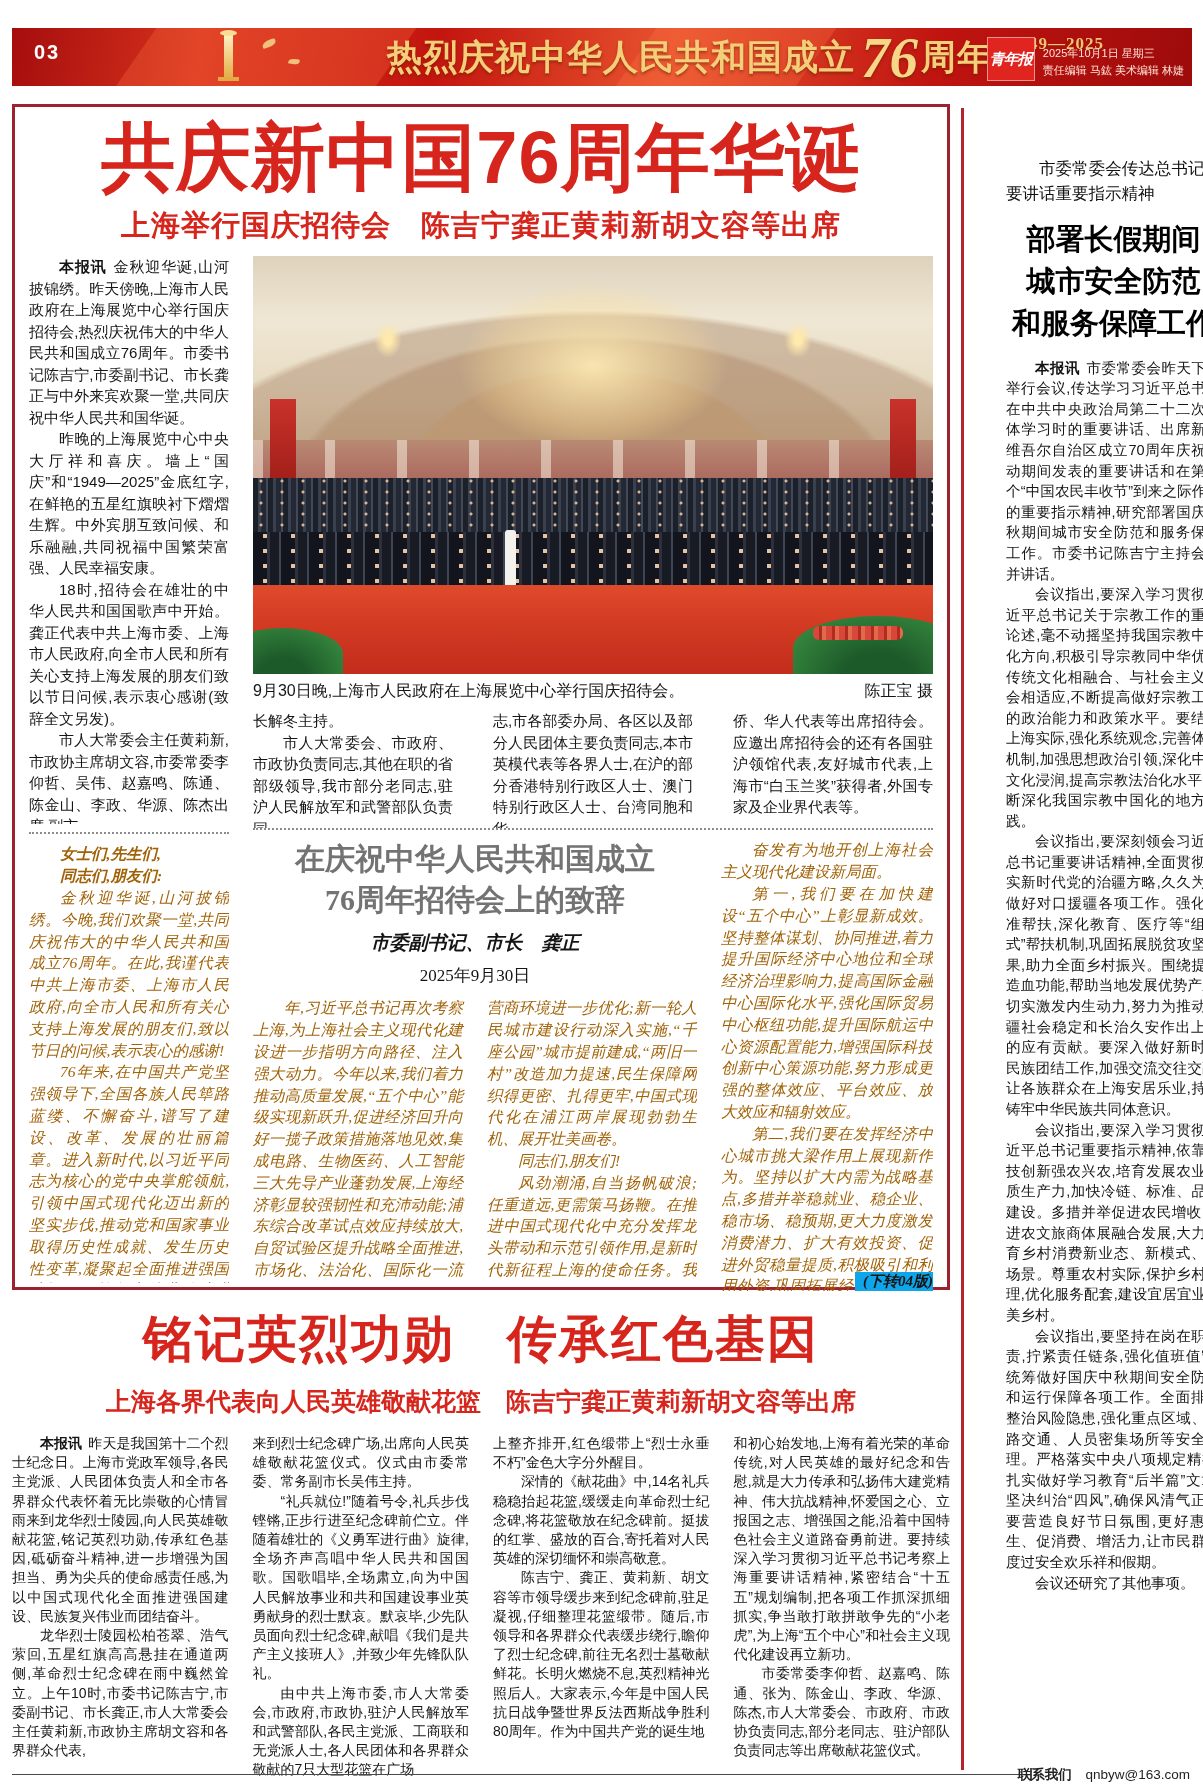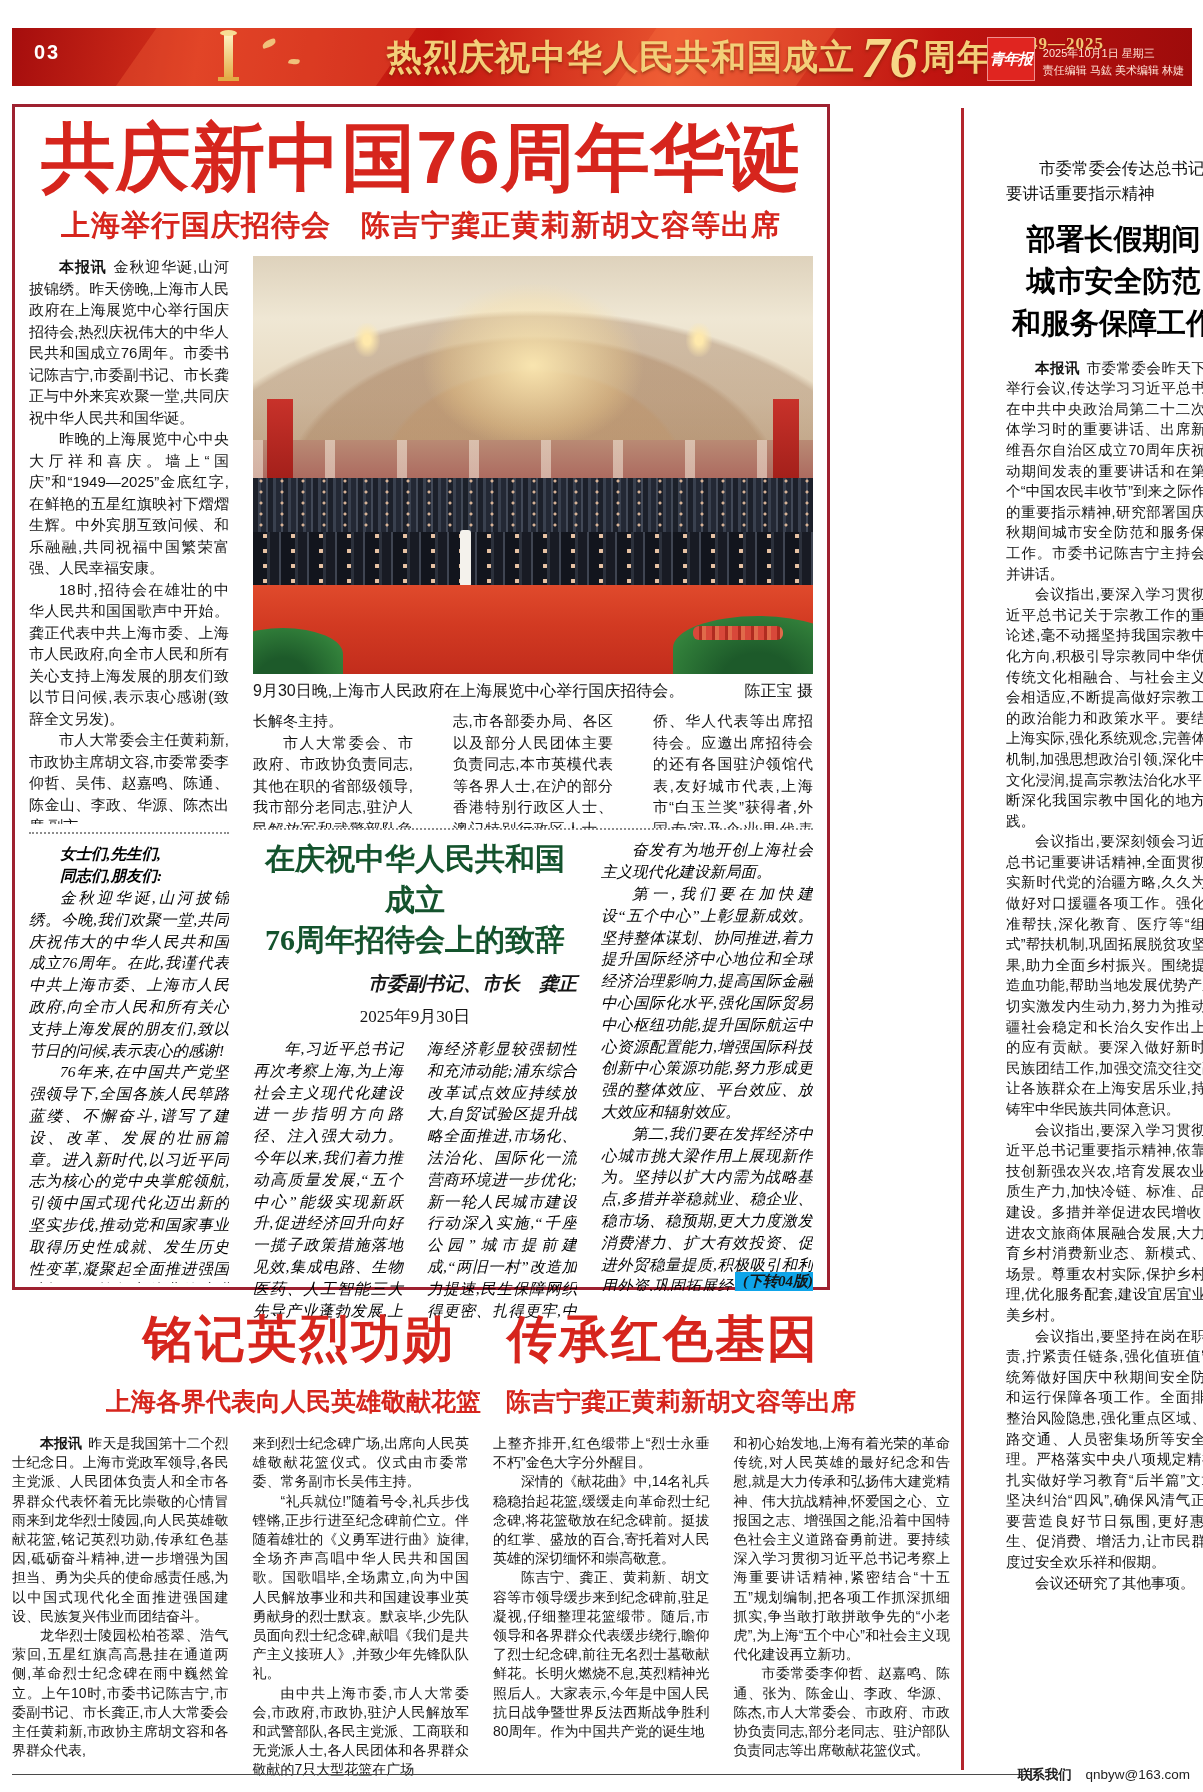--- a/index.html
+++ b/index.html
@@ -38,39 +38,39 @@
   .logo-box{
     width:46px;height:42px;background:#e02520;border:1px solid rgba(255,255,255,.5);
     color:#fff;font-family:"Liberation Serif",serif;font-style:italic;font-weight:900;
     font-size:15px;line-height:1.1;display:flex;align-items:center;justify-content:center;
     text-align:center;margin-right:8px;letter-spacing:-1px;
   }
   .date-block{color:#ffe3d6;font-size:11px;line-height:1.55;text-align:left;padding-bottom:2px;}
 
   
   .mainbox{
-    position:absolute;left:12px;top:104px;width:818px;height:1186px;box-sizing:border-box;
+    position:absolute;left:12px;top:104px;width:938px;height:1186px;box-sizing:border-box;
     border:3px solid #9e2130;background:#fff;padding:8px 14px 0 14px;
   }
   .headline{
     margin:4px 0 0 0;font-size:74px;font-weight:900;color:#d6251d;text-align:center;
     letter-spacing:1px;line-height:1.06;font-family:"Liberation Sans",sans-serif;white-space:nowrap;
   }
   .subheadline{
     margin:9px 0 10px 0;font-size:29px;font-weight:700;color:#d6251d;text-align:center;letter-spacing:1px;white-space:nowrap;
   }
   .content{display:flex;gap:24px;}
   .colL{width:200px;flex:none;}
   .colR{flex:1;min-width:0;}
   .bodytext p{margin:0;text-indent:2em;text-align:justify;font-size:15px;line-height:21.5px;}
   .lead{font-weight:700;margin-right:.45em;}
   .art1-col1{height:568px;overflow:hidden;}
   .speech-sec{border-top:2px dotted #8d8d8d;margin-top:8px;padding-top:9px;height:440px;overflow:hidden;}
   .kai,.speech-sec p{font-family:"Liberation Serif","DejaVu Serif",serif;font-style:italic;}
-  .speech-sec p{margin:0;text-indent:2em;text-align:justify;font-size:15.5px;line-height:21.8px;color:#000000;}
+  .speech-sec p{margin:0;text-indent:2em;text-align:justify;font-size:15.5px;line-height:21.8px;color:#a16207;}
   .salut{font-weight:700;font-style:italic;font-family:"Liberation Serif",serif;font-size:16.5px;line-height:24px;text-indent:0;}
 
   
   .photo{position:relative;width:100%;height:418px;overflow:hidden;background:#e9dfcd;}
   .ph-ceiling{position:absolute;left:0;top:0;width:100%;height:50%;
     background:
       radial-gradient(ellipse 46% 90% at 50% 108%,rgba(190,150,110,.55) 58%,rgba(0,0,0,0) 60%),
       radial-gradient(ellipse 70% 120% at 50% 115%,rgba(170,130,95,.4) 62%,rgba(0,0,0,0) 64%),
       radial-gradient(ellipse 100% 150% at 50% 125%,rgba(150,110,80,.35) 64%,rgba(0,0,0,0) 66%),
       linear-gradient(180deg,#ded2bc 0%,#efe7d4 30%,#e7d9c0 70%,#d6bfa0 100%);}
@@ -104,22 +104,22 @@
     background:repeating-linear-gradient(90deg,#d8483a 0 6px,#b02c20 6px 9px,#e06a4a 9px 13px);border-radius:6px;}
 
   .caption-row{display:flex;justify-content:space-between;font-size:16px;font-weight:400;margin:7px 0 8px 0;}
   .cont-row{display:flex;gap:40px;height:112px;overflow:hidden;border-bottom:2px dotted #8d8d8d;padding-bottom:6px;}
   .cont-col{flex:1;min-width:0;}
   .cont-col p{margin:0;text-align:justify;font-size:15px;line-height:21.5px;}
   .cont-col p.indent{text-indent:2em;}
 
   .speech-row{display:flex;gap:24px;margin-top:9px;height:452px;}
   .speech-center{flex:1;min-width:0;}
-  .stitle{font-family:"Liberation Serif","DejaVu Serif",serif;font-weight:900;font-size:30px;line-height:1.35;text-align:center;color:#14532d;}
-  .sbyline{font-family:Liberation Mono, monospace;font-style:italic;font-size:19px;text-align:right;margin-top:10px;font-weight:700;}
+  .stitle{font-family:"Liberation Serif","DejaVu Serif",serif;font-weight:900;font-size:30px;line-height:1.35;text-align:center;color:#737373;}
+  .sbyline{font-family:Liberation Mono, monospace;font-style:italic;font-size:19px;text-align:center;margin-top:10px;font-weight:700;}
   .sdate{font-family:"Liberation Serif",serif;font-size:17px;text-align:center;margin-top:8px;margin-bottom:10px;}
   .sbody{columns:2;column-gap:24px;height:292px;overflow:hidden;}
   .speech-col4{width:212px;flex:none;position:relative;overflow:hidden;}
   .speech-col4 .inner{height:100%;overflow:hidden;}
   .jump-note{position:absolute;right:0;bottom:0;background:#0ea5e9;font-family:"Liberation Serif",serif;font-weight:700;font-style:italic;font-size:15px;padding-left:8px;}
 
   
   .vrule{position:absolute;left:961px;top:108px;width:3px;height:1662px;background:#b3252d;}
   .sidebar{position:absolute;left:977px;top:156px;width:215px;height:1612px;overflow:hidden;margin-left:29px;}
   .kicker{font-size:16.5px;line-height:1.5;text-indent:2em;color:#111;text-align:justify;}

